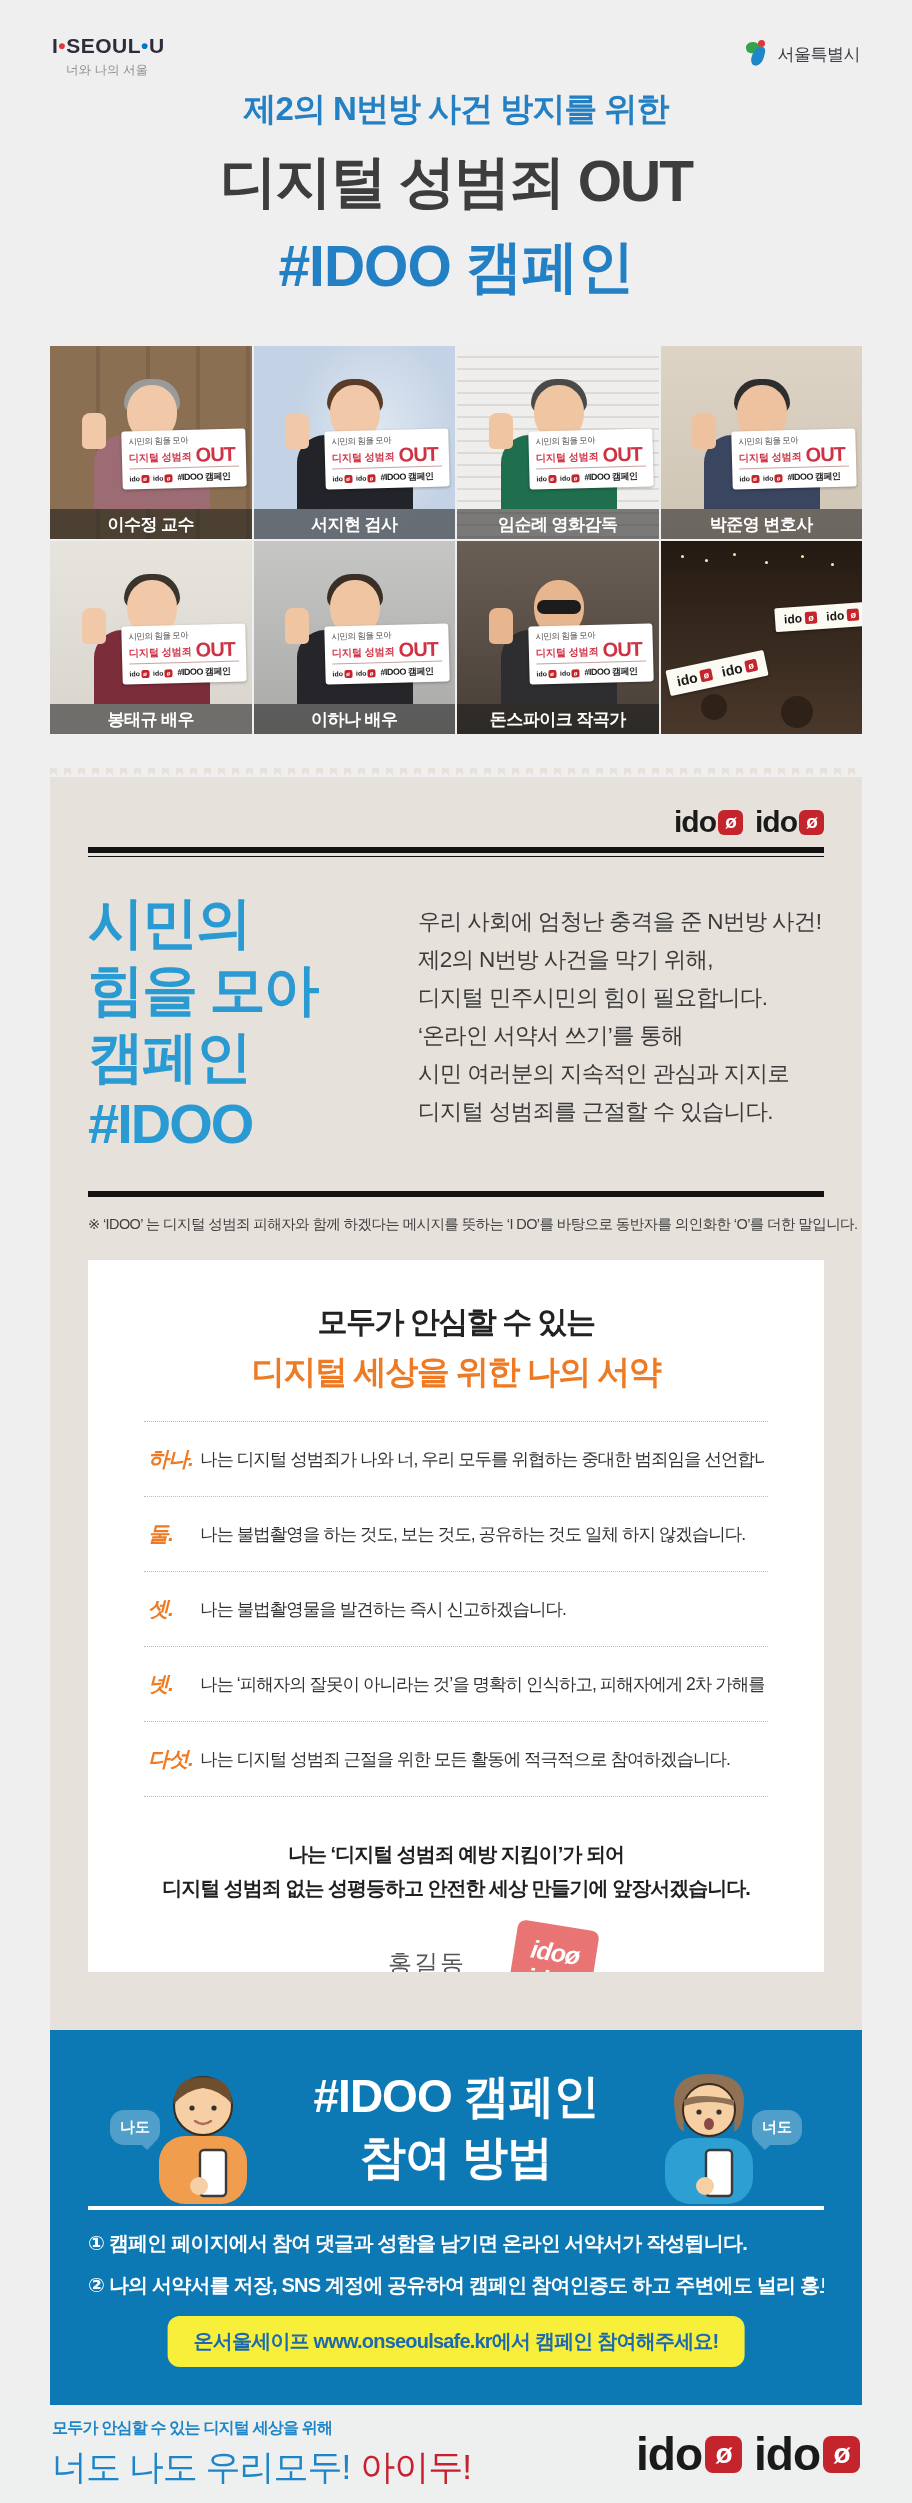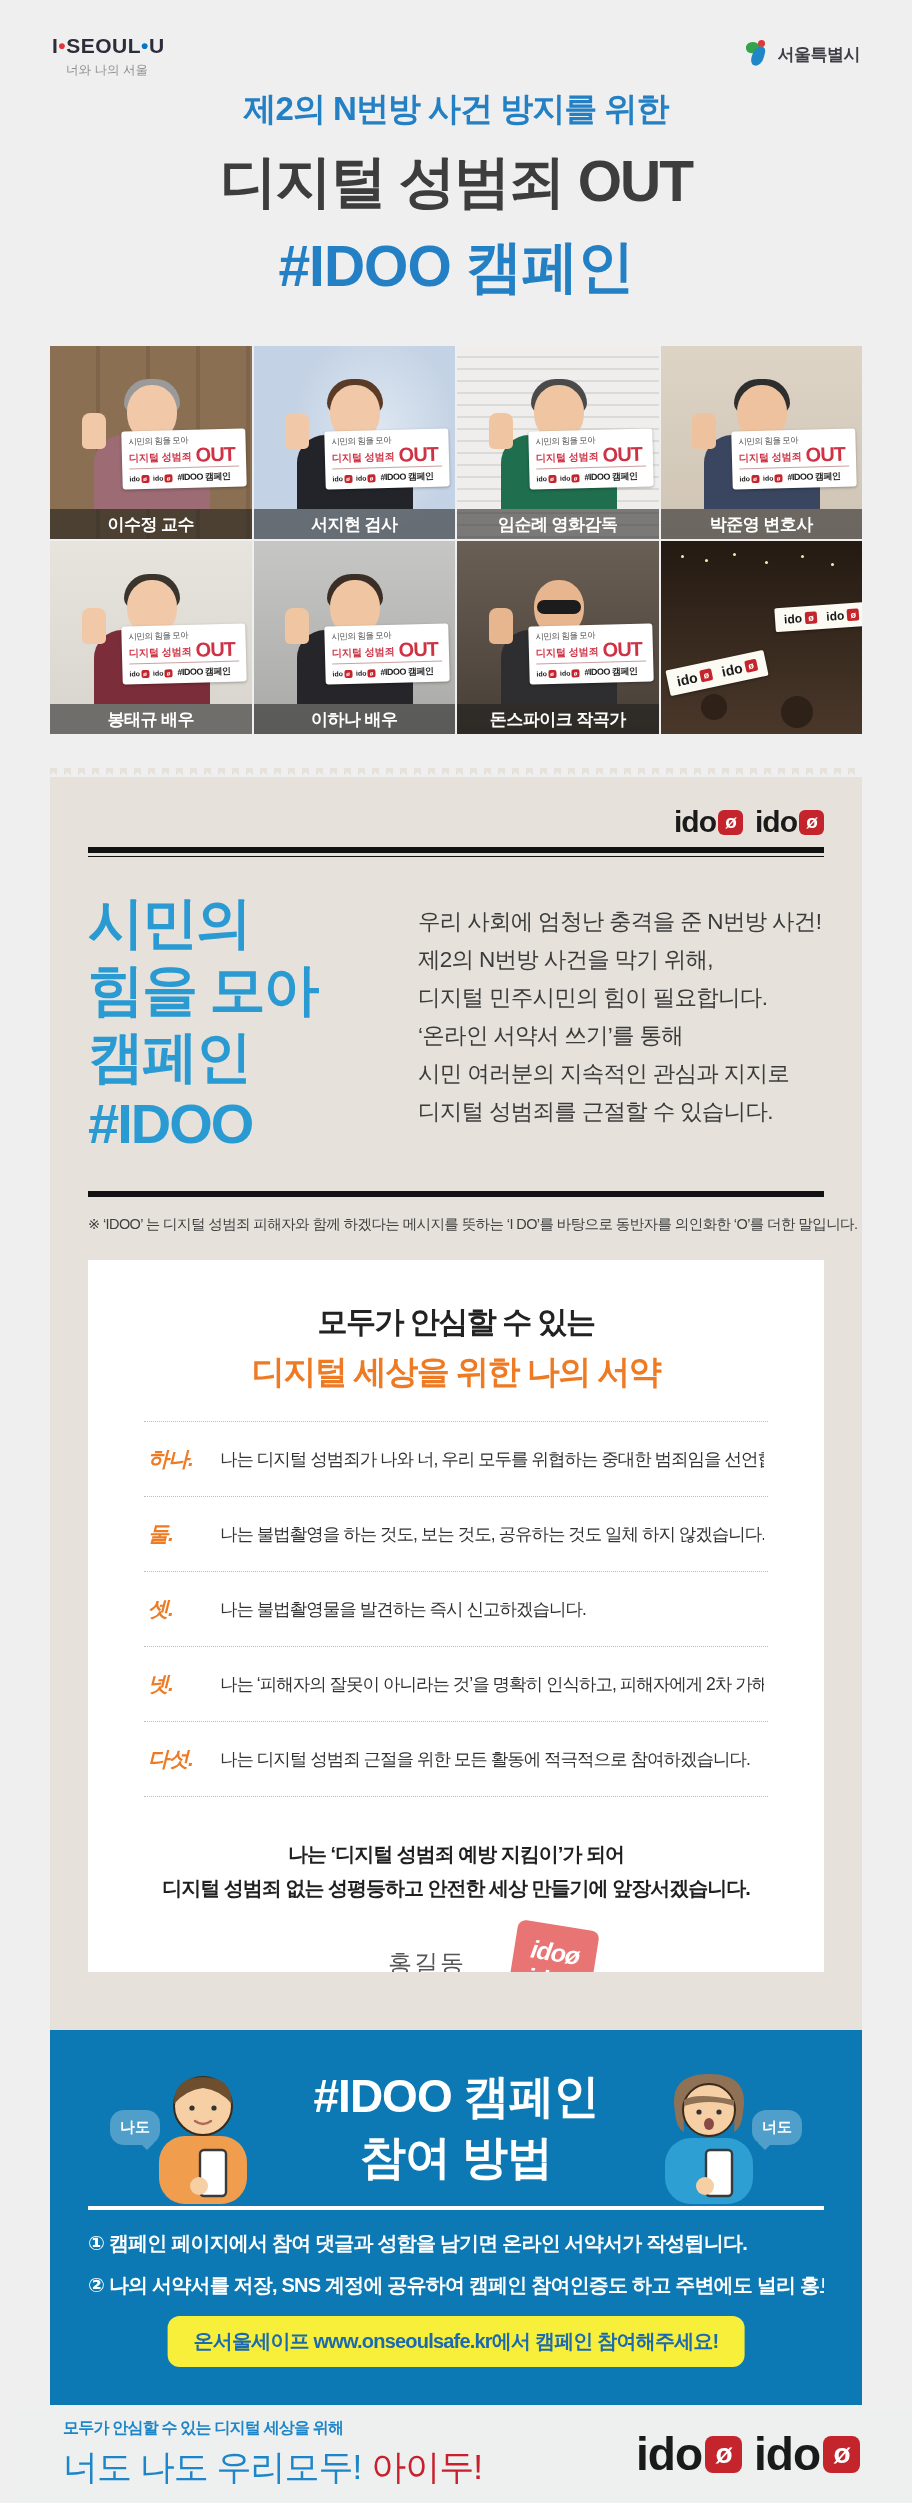--- a/index.html
+++ b/index.html
@@ -9,21 +9,21 @@
 
   
   .header { height:346px; overflow:hidden; }
   .top-bar { display:flex; justify-content:space-between; align-items:flex-start; padding:34px 52px 0; }
   .iseoul-brand { color:#25253a; }
   .iseoul-line { font-size:21px; font-weight:800; letter-spacing:.5px; color:#2c2c3a; }
   .dot-red { color:#e0363c; } .dot-blue { color:#0077c8; }
   .iseoul-sub { font-size:12.5px; color:#8f8f8f; margin:4px 0 0 14px; }
   .city-logo { display:flex; align-items:center; gap:6px; margin-top:6px; }
   .city-emblem { width:26px; height:28px; position:relative; }
-  .city-name { font-size:17px; font-weight:700; color:#3e3e46; letter-spacing:-0.5px;text-align:right; }
+  .city-name { font-size:17px; font-weight:400; color:#3e3e46; letter-spacing:-0.5px;text-align:right; }
   .title-block { text-align:center; }
   .t1 { margin-top:8px; font-size:33px; font-weight:800; color:#2480c4; letter-spacing:-1px; }
   .t2 { margin-top:12px; font-size:57px; font-weight:800; color:#3d3d3d; letter-spacing:-2px; }
   .t3 { margin-top:8px; font-size:57px; font-weight:800; color:#2480c4; letter-spacing:-1px; }
 
   
   .grid { width:812px; margin:0 auto; display:grid; grid-template-columns:repeat(4,1fr); grid-auto-rows:193px; gap:2px; }
   .cell { position:relative; overflow:hidden; }
   .cap { position:absolute; left:0; right:0; bottom:0; height:30px; background:rgba(25,25,25,.55); color:#fff;
          font-size:17px; font-weight:700; display:flex; align-items:center; justify-content:center; letter-spacing:-0.5px; }
@@ -77,21 +77,21 @@
   .headline { width:330px; font-size:56px; font-weight:800; color:#2a9ad3; line-height:67px; letter-spacing:-2px; }
   .intro-text { flex:1; font-size:22.5px; color:#3b3b3b; line-height:38px; letter-spacing:-0.7px; padding-top:14px; }
   .rule-single { margin-top:34px; border-top:6px solid #121212; }
   .footnote { margin-top:18px; font-size:14.5px; color:#3f3f3f; letter-spacing:-0.6px; white-space:nowrap; }
 
   
   .card { margin-top:26px; background:#fff; padding:42px 56px 30px; height:712px; overflow:hidden; }
   .card-t1 { text-align:center; font-size:30px; font-weight:800; color:#222; letter-spacing:-1.5px; }
   .card-t2 { text-align:center; font-size:33px; font-weight:800; color:#ee7b23; margin-top:7px; letter-spacing:-1.5px; }
   .pledge-list { margin-top:26px; }
-  .pledge-item { display:flex; gap:24px; align-items:flex-start; padding:23px 4px; border-top:1px dotted #bdbdbd; }
+  .pledge-item { display:flex; gap:4px; align-items:flex-start; padding:23px 4px; border-top:1px dotted #bdbdbd; }
   .pledge-item:last-of-type { border-bottom:1px dotted #bdbdbd; }
   .pnum { color:#ee7b23; font-weight:800; font-style:italic; font-size:21px; min-width:48px; letter-spacing:-1px; }
   .ptext { font-size:17.5px; color:#333; padding-top:2px; letter-spacing:-1px; white-space:nowrap; overflow:hidden; }
   .closing { text-align:center; font-weight:800; font-size:20px; color:#1f1f1f; margin-top:40px; line-height:1.7; letter-spacing:-1px; }
   .sig { position:relative; width:320px; margin:16px auto 0; height:100px; }
   .sig-name { position:absolute; left:92px; top:26px; font-size:24px; color:#555; letter-spacing:2px; }
   .stamp { position:absolute; right:22px; top:4px; width:82px; height:82px; background:#e97474; border-radius:8px;
            transform:rotate(9deg); color:#fff; font-weight:800; font-style:italic; font-size:25px; line-height:1;
            display:flex; flex-direction:column; align-items:center; justify-content:center; gap:3px; letter-spacing:-1px; }
 
@@ -105,21 +105,21 @@
   .bubble::after { content:""; position:absolute; width:10px; height:10px; background:#4f9fca; bottom:-3px; transform:rotate(45deg); }
   .bubble-left { left:60px; } .bubble-left::after { right:8px; }
   .bubble-right { right:60px; } .bubble-right::after { left:8px; }
   .white-hr { position:absolute; top:176px; left:38px; right:38px; height:4px; background:#fff; }
   .steps { position:absolute; top:200px; left:38px; right:38px; color:#fff; }
   .step { font-size:20px; font-weight:700; letter-spacing:-0.8px; margin-bottom:15px; white-space:nowrap; overflow:hidden; }
   .badge { position:absolute; left:50%; transform:translateX(-50%); top:286px; background:#f7ef3a; color:#1b6ab1;
            font-weight:800; font-size:20px; padding:12px 26px; border-radius:12px; white-space:nowrap; letter-spacing:-0.8px; }
 
   
-  .footer { height:98px; background:#edf0ef; display:flex; justify-content:space-between; align-items:center; padding:0 52px;margin-left:11px; }
+  .footer { height:98px; background:#edf0ef; display:flex; justify-content:space-between; align-items:center; padding:0 52px; }
   .f1 { color:#1e86c8; font-weight:700; font-size:16px; letter-spacing:-0.8px; }
   .f2 { font-size:35px; font-weight:400; margin-top:5px; letter-spacing:-1px; white-space:nowrap;text-align:center; }
   .f2-blue { color:#1e86c8; } .f2-red { color:#c8202f; margin-left:10px; }
 
   
   .em-green { position:absolute; left:0; top:2px; width:14px; height:11px; background:#35a24c; border-radius:60% 80% 20% 60%; transform:rotate(-12deg); }
   .em-red { position:absolute; left:12px; top:0; width:7px; height:7px; background:#d93a3a; border-radius:50%; }
   .em-blue { position:absolute; left:6px; top:6px; width:12px; height:20px; background:#1f86c8; border-radius:70% 30% 60% 40%; transform:rotate(14deg); }
 </style>
 </head>

